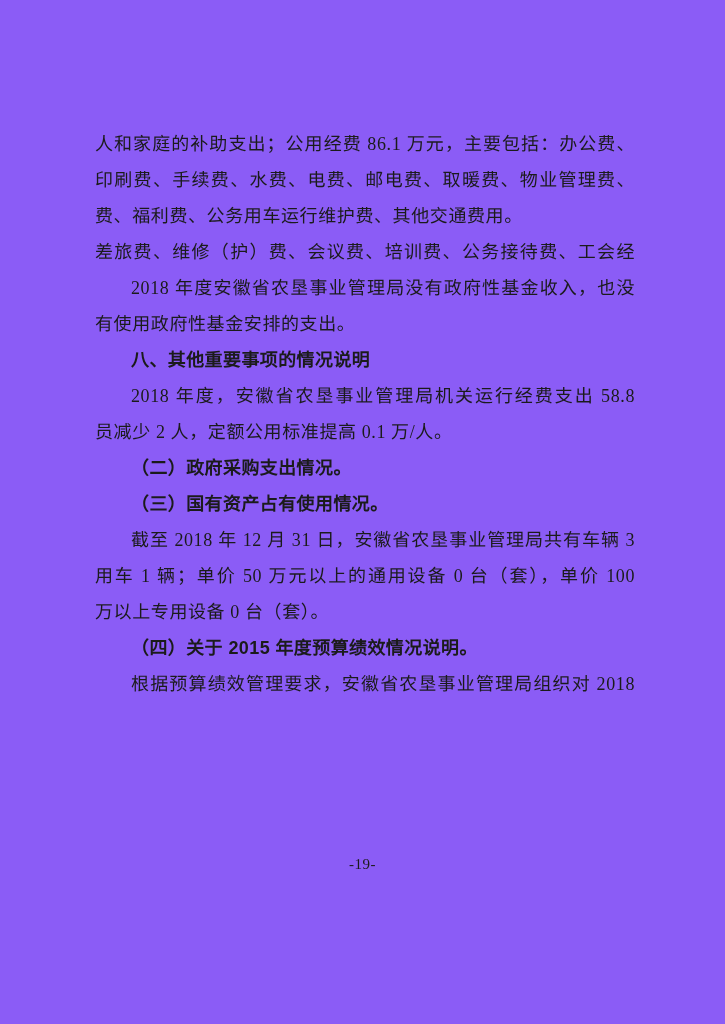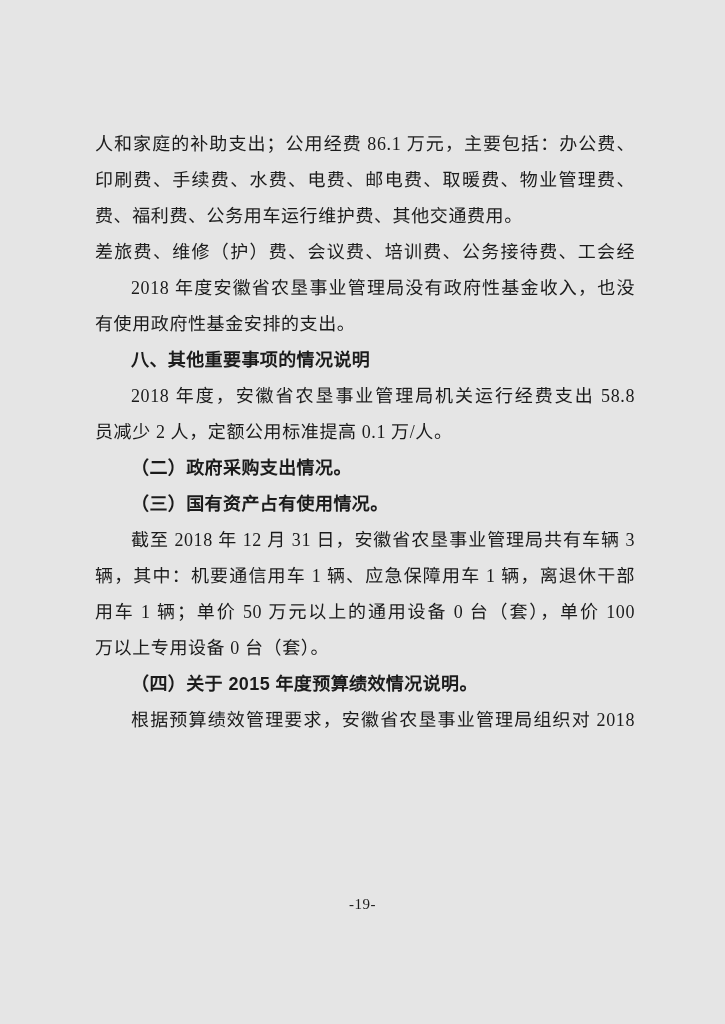--- a/index.html
+++ b/index.html
@@ -13,21 +13,21 @@
     background: #ffffff;
     overflow: hidden;
     font-family: "Liberation Serif", "DejaVu Serif", serif;
     color: #1b1b1b;
   }
   .page {
     position: absolute;
     left: 0; top: 0;
     width: 725px;
     height: 1024px;
-    background: #e5e5e5;
+    background: #8b5cf6;
   }
   .content {
     position: absolute;
     left: 95px;
     top: 126px;
     width: 540px;
   }
   .line {
     margin: 0;
     padding: 0;
@@ -45,21 +45,21 @@
     text-justify: inter-character;
   }
   .heading {
     font-family: "Liberation Sans", "DejaVu Sans", sans-serif;
     font-weight: 700;
     letter-spacing: 0.4px;
   }
   .footer {
     position: absolute;
     left: 0;
-    top: 893px;
+    top: 853px;
     width: 725px;
     text-align: center;
   }
   .page-number {
     font-size: 15px;
     line-height: 22px;
     letter-spacing: 0.5px;
     color: #1b1b1b;
   }
 </style>
@@ -73,21 +73,20 @@
     <p class="line">费、福利费、公务用车运行维护费、其他交通费用。</p>
     <p class="line justify">差旅费、维修（护）费、会议费、培训费、公务接待费、工会经</p>
     <p class="line indent justify">2018 年度安徽省农垦事业管理局没有政府性基金收入，也没</p>
     <p class="line">有使用政府性基金安排的支出。</p>
     <p class="line heading indent">八、其他重要事项的情况说明</p>
     <p class="line indent justify">2018 年度，安徽省农垦事业管理局机关运行经费支出 58.8</p>
     <p class="line">员减少 2 人，定额公用标准提高 0.1 万/人。</p>
     <p class="line heading indent">（二）政府采购支出情况。</p>
     <p class="line heading indent">（三）国有资产占有使用情况。</p>
     <p class="line indent justify">截至 2018 年 12 月 31 日，安徽省农垦事业管理局共有车辆 3</p>
-    <p class="line justify">辆，其中：机要通信用车 1 辆、应急保障用车 1 辆，离退休干部</p>
     <p class="line justify">用车 1 辆；单价 50 万元以上的通用设备 0 台（套），单价 100</p>
     <p class="line">万以上专用设备 0 台（套）。</p>
     <p class="line heading indent">（四）关于 2015 年度预算绩效情况说明。</p>
     <p class="line indent justify">根据预算绩效管理要求，安徽省农垦事业管理局组织对 2018</p>
   </main>
   <footer class="footer">
     <span class="page-number">-19-</span>
   </footer>
 </div>
 

